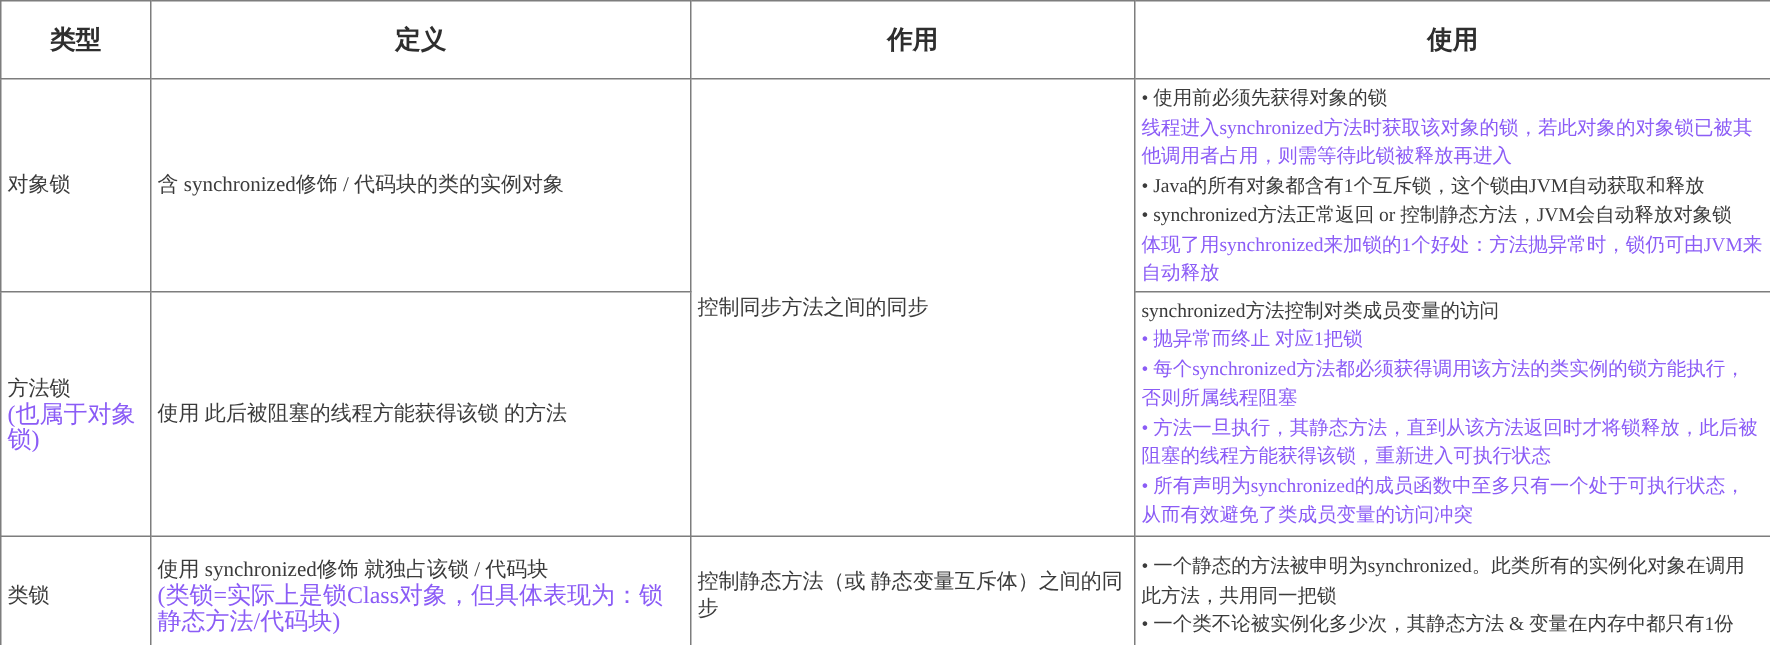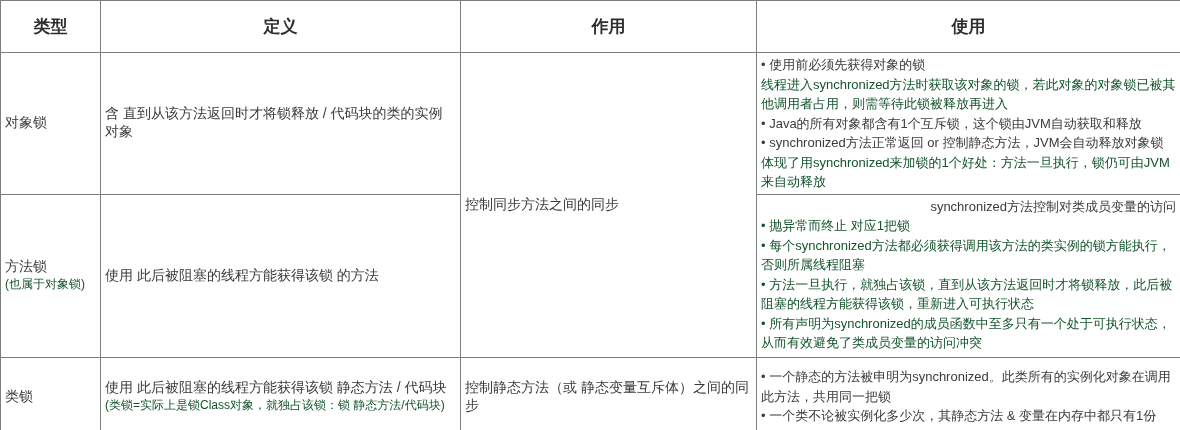--- a/index.html
+++ b/index.html
@@ -1,20 +1,20 @@
 <!DOCTYPE html>
 <html lang="zh"><head>
 <meta charset="utf-8">
 <style>
   html, body { margin: 0; padding: 0; background: #ffffff; }
   .page {
     width: 1180px;
     height: 430px;
     background: #ffffff;
-    font-family: Liberation Sans, sans-serif;
+    font-family: Liberation Serif, serif;
     overflow: hidden;
   }
   table.lock-table {
     border-collapse: collapse;
     table-layout: fixed;
     width: 1180px;
   }
   .lock-table th, .lock-table td {
     border: 1px solid #7d7d7d;
     overflow: hidden;
@@ -37,23 +37,23 @@
   }
   td.c-usage {
     vertical-align: top;
     text-align: left;
     color: #3b3b3b;
     font-size: 13px;
     line-height: 19.5px;
     padding: 2px 4px;
   }
   td.c-usage.v-mid { vertical-align: middle; }
-  .blu { color: #14532d; }
-  .note { font-size: 12px; line-height: 17px; margin-top: 2px; }
-  .ctr { text-align: right; }
+  .blu { color: #8b5cf6; }
+  .note { font-size: 16px; line-height: 17px; margin-top: 2px; }
+  .ctr { text-align: left; }
   .line { margin: 0; }
   
   tr.r-head   { height: 52px; }
   tr.r-object { height: 136px; }
   tr.r-method { height: 163px; }
   tr.r-class  { height: 79px; }
 </style>
 </head>
 <body>
 
@@ -69,51 +69,51 @@
     <tbody>
         <tr class="r-head">
       <th>类型</th>
       <th>定义</th>
       <th>作用</th>
       <th>使用</th>
     </tr>
 
     <tr class="r-object">
       <td class="c-center">对象锁</td>
-      <td class="c-center">含 直到从该方法返回时才将锁释放 / 代码块的类的实例对象</td>
+      <td class="c-center">含 synchronized修饰 / 代码块的类的实例对象</td>
       <td class="c-center" rowspan="2">控制同步方法之间的同步</td>
       <td class="c-usage">
         <div class="line">• 使用前必须先获得对象的锁</div>
         <div class="line blu">线程进入synchronized方法时获取该对象的锁，若此对象的对象锁已被其他调用者占用，则需等待此锁被释放再进入</div>
         <div class="line">• Java的所有对象都含有1个互斥锁，这个锁由JVM自动获取和释放</div>
         <div class="line">• synchronized方法正常返回 or 控制静态方法，JVM会自动释放对象锁</div>
-        <div class="line blu">体现了用synchronized来加锁的1个好处：方法一旦执行，锁仍可由JVM来自动释放</div>
+        <div class="line blu">体现了用synchronized来加锁的1个好处：方法抛异常时，锁仍可由JVM来自动释放</div>
       </td>
     </tr>
 
     <tr class="r-method">
       <td class="c-center">
         <div class="line">方法锁</div>
         <div class="line blu note">(也属于对象锁)</div>
       </td>
       <td class="c-center">使用 此后被阻塞的线程方能获得该锁 的方法</td>
       <td class="c-usage">
         <div class="line ctr">synchronized方法控制对类成员变量的访问</div>
         <div class="line blu">• 抛异常而终止 对应1把锁</div>
         <div class="line blu">• 每个synchronized方法都必须获得调用该方法的类实例的锁方能执行，否则所属线程阻塞</div>
-        <div class="line blu">• 方法一旦执行，就独占该锁，直到从该方法返回时才将锁释放，此后被阻塞的线程方能获得该锁，重新进入可执行状态</div>
+        <div class="line blu">• 方法一旦执行，其静态方法，直到从该方法返回时才将锁释放，此后被阻塞的线程方能获得该锁，重新进入可执行状态</div>
         <div class="line blu">• 所有声明为synchronized的成员函数中至多只有一个处于可执行状态，从而有效避免了类成员变量的访问冲突</div>
       </td>
     </tr>
 
     <tr class="r-class">
       <td class="c-center">类锁</td>
       <td class="c-center">
-        <div class="line">使用 此后被阻塞的线程方能获得该锁 静态方法 / 代码块</div>
-        <div class="line blu note">(类锁=实际上是锁Class对象，就独占该锁：锁 静态方法/代码块)</div>
+        <div class="line">使用 synchronized修饰 就独占该锁 / 代码块</div>
+        <div class="line blu note">(类锁=实际上是锁Class对象，但具体表现为：锁 静态方法/代码块)</div>
       </td>
       <td class="c-center">控制静态方法（或 静态变量互斥体）之间的同步</td>
       <td class="c-usage v-mid">
         <div class="line">• 一个静态的方法被申明为synchronized。此类所有的实例化对象在调用此方法，共用同一把锁</div>
         <div class="line">• 一个类不论被实例化多少次，其静态方法 &amp; 变量在内存中都只有1份</div>
       </td>
     </tr>
   </tbody>
     </table>
 </div>

